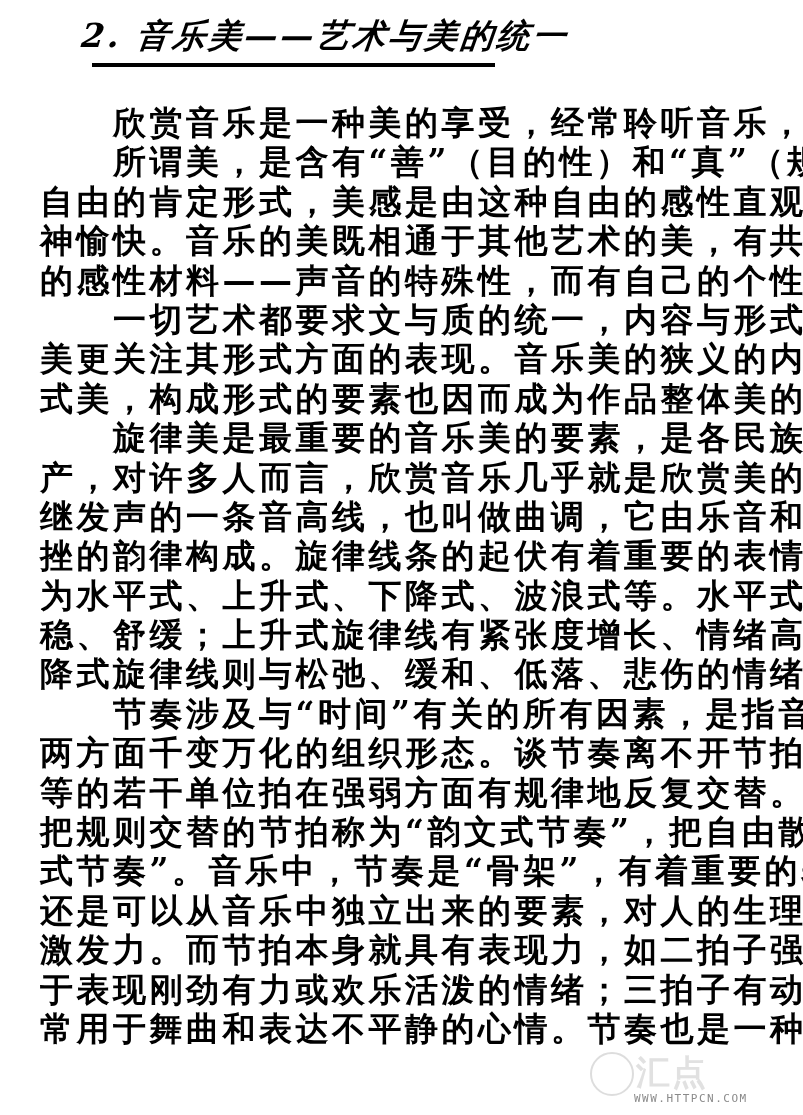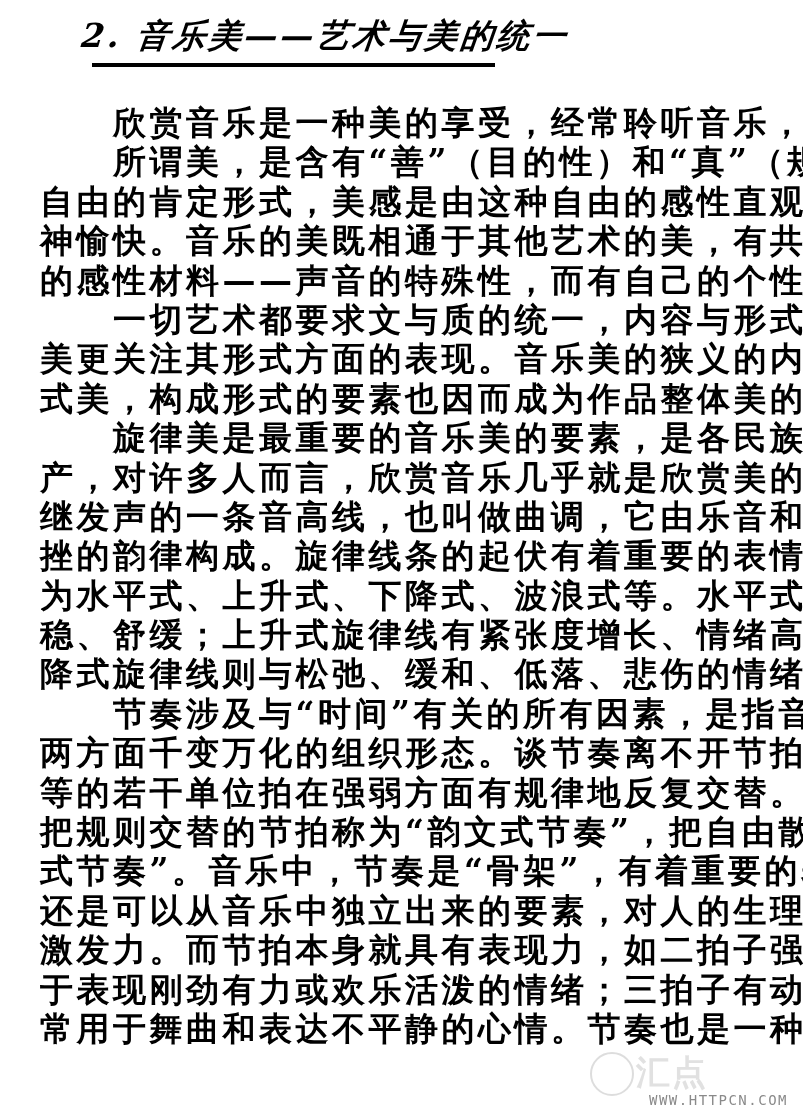--- a/index.html
+++ b/index.html
@@ -78,23 +78,23 @@
     position: absolute;
     left: 0;
     top: 2px;
     width: 40px;
     height: 40px;
     border: 2px solid rgba(170,170,170,0.4);
     border-radius: 50%;
   }
   .watermark-url {
     position: absolute;
-    left: 59px;
+    left: 44px;
     top: 42px;
-    font-size: 14px;
+    font-size: 11px;
     letter-spacing: 1.5px;
     color: #8a8a8a;
     font-family: "DejaVu Sans Mono", monospace;
     white-space: nowrap;
   }
 </style>
 </head>
 <body>
 
 <div class="title">2. 音乐美——艺术与美的统一</div>

